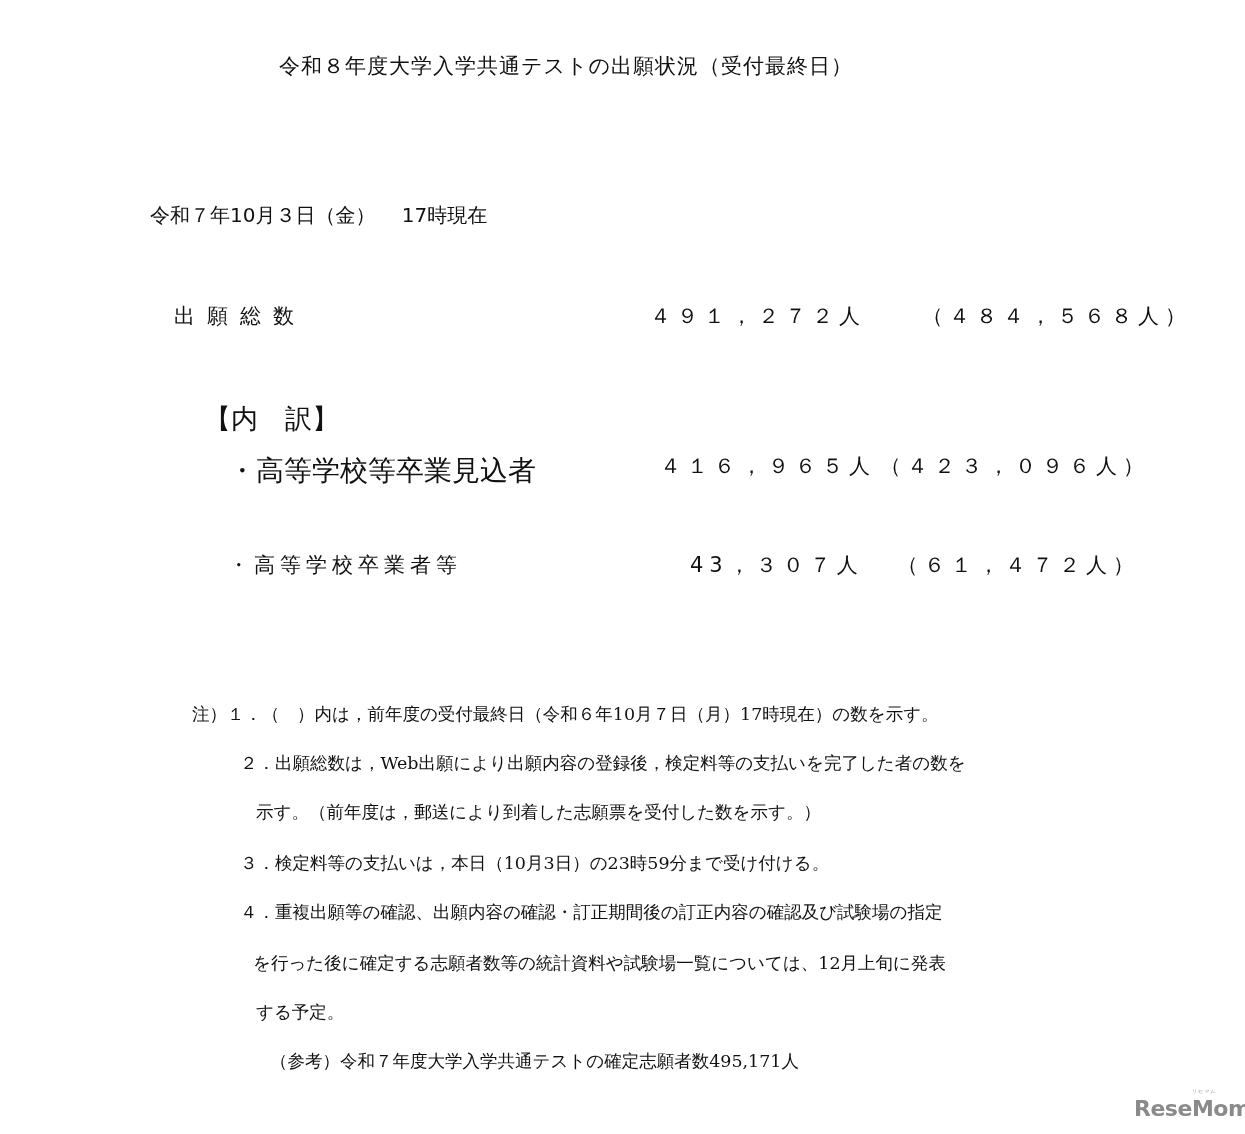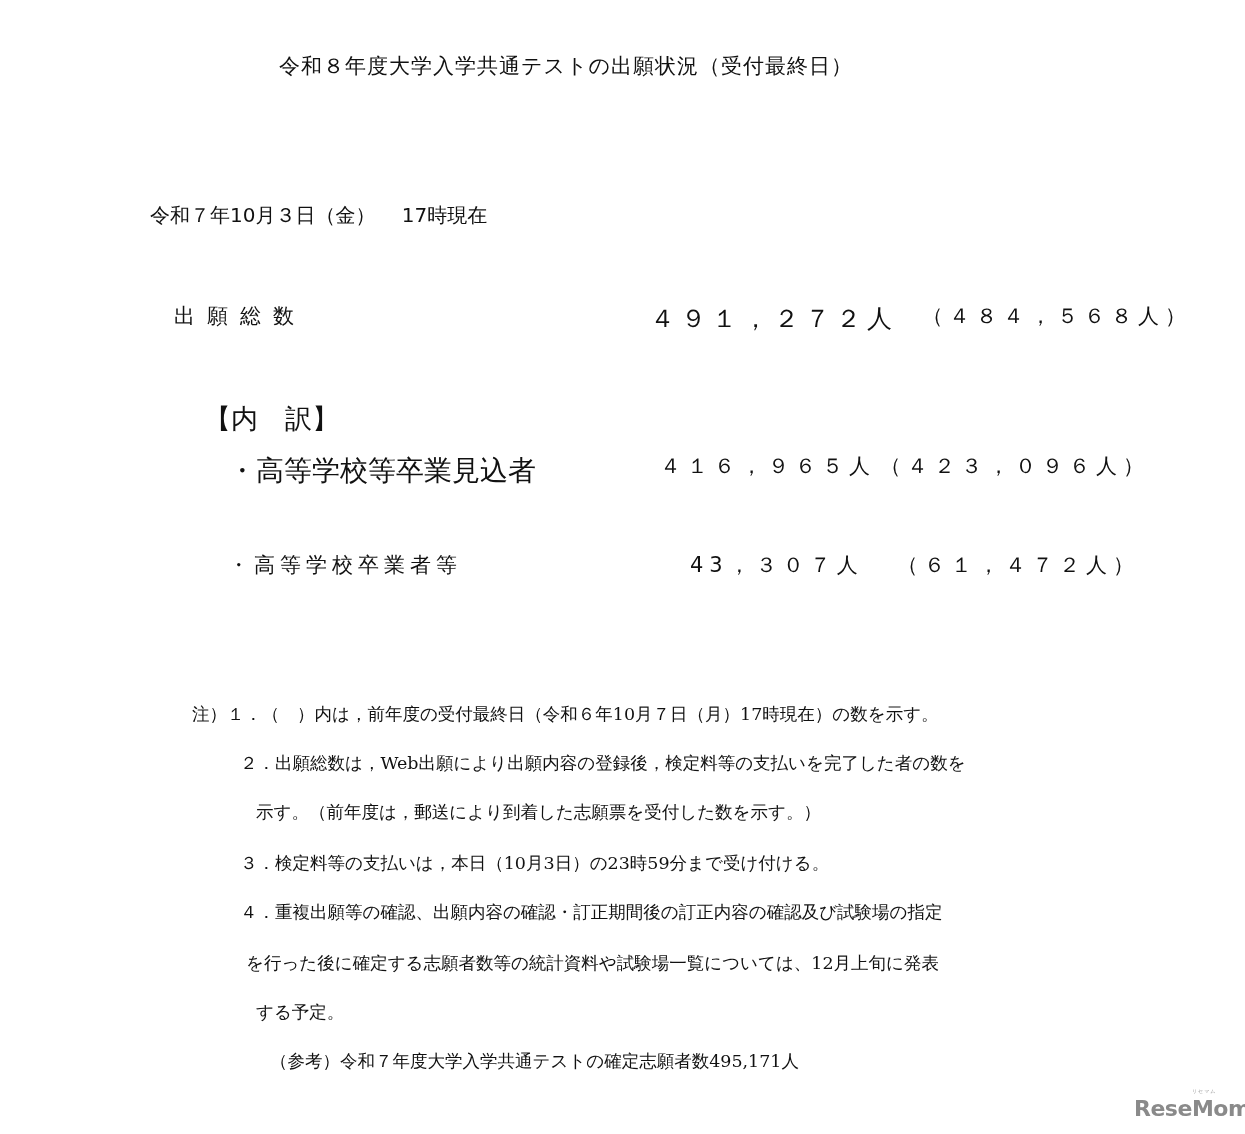--- a/index.html
+++ b/index.html
@@ -5,36 +5,36 @@
   html, body { margin: 0; padding: 0; background: #ffffff; }
   body {
     width: 1245px; height: 1134px; position: relative; overflow: hidden;
     font-family: "DejaVu Sans", "Liberation Sans", sans-serif;
     color: #111111;
   }
   .abs { position: absolute; white-space: nowrap; }
   .title { left: 0; width: 1112px; top: 52px; text-align: center; font-size: 21px; letter-spacing: 1px; margin-left: 10px; }
   .asof { left: 150px; top: 202px; font-size: 20px; }
   .total-label { left: 174px; top: 302px; font-size: 21px; letter-spacing: 12px; }
-  .total-value { left: 650px; top: 302px; font-size: 25px; letter-spacing: 6px; }
+  .total-value { left: 650px; top: 302px; font-size: 21px; letter-spacing: 6px; }
   .total-prev  { left: 922px; top: 302px; font-size: 21px; letter-spacing: 6px; }
   .breakdown { left: 204px; top: 401px; font-size: 27px; }
   .row1-label { left: 228px; top: 452px; font-size: 28px; }
   .row1-value { left: 660px; top: 452px; font-size: 21px; letter-spacing: 6px; }
   .row1-prev  { left: 880px; top: 452px; font-size: 21px; letter-spacing: 6px; }
   .row2-label { left: 228px; top: 551px; font-size: 21px; letter-spacing: 5px; }
   .row2-value { left: 690px; top: 551px; font-size: 21px; letter-spacing: 6px; }
   .row2-prev  { left: 897px; top: 551px; font-size: 21px; letter-spacing: 6px; }
   .note { font-family: "DejaVu Serif", "Liberation Serif", serif; font-size: 17.5px; transform-origin: left top; }
   .n0 { left: 192px; top: 702px; }
   .n2a { left: 240px; top: 751px; }
   .n2b { left: 256px; top: 800px; }
   .n3 { left: 240px; top: 851px; }
   .n4a { left: 240px; top: 900px; }
-  .n4b { left: 246px; top: 951px; text-align: right; }
+  .n4b { left: 253px; top: 951px; text-align: right; }
   .n4c { left: 256px; top: 1000px; }
   .ref { left: 270px; top: 1049px; }
   .logo { left: 1134px; top: 1096px; font-family: "DejaVu Sans", sans-serif; font-weight: bold; font-size: 22px; color: #8a8a8a; letter-spacing: -0.5px; }
   .logo-sub { position: absolute; left: 58px; top: -8px; font-size: 5px; color: #9a9a9a; letter-spacing: 1px; font-weight: normal; }
 </style>
 </head>
 <body>
 
 <div>
   <div class="abs title">令和８年度大学入学共通テストの出願状況（受付最終日）</div>

